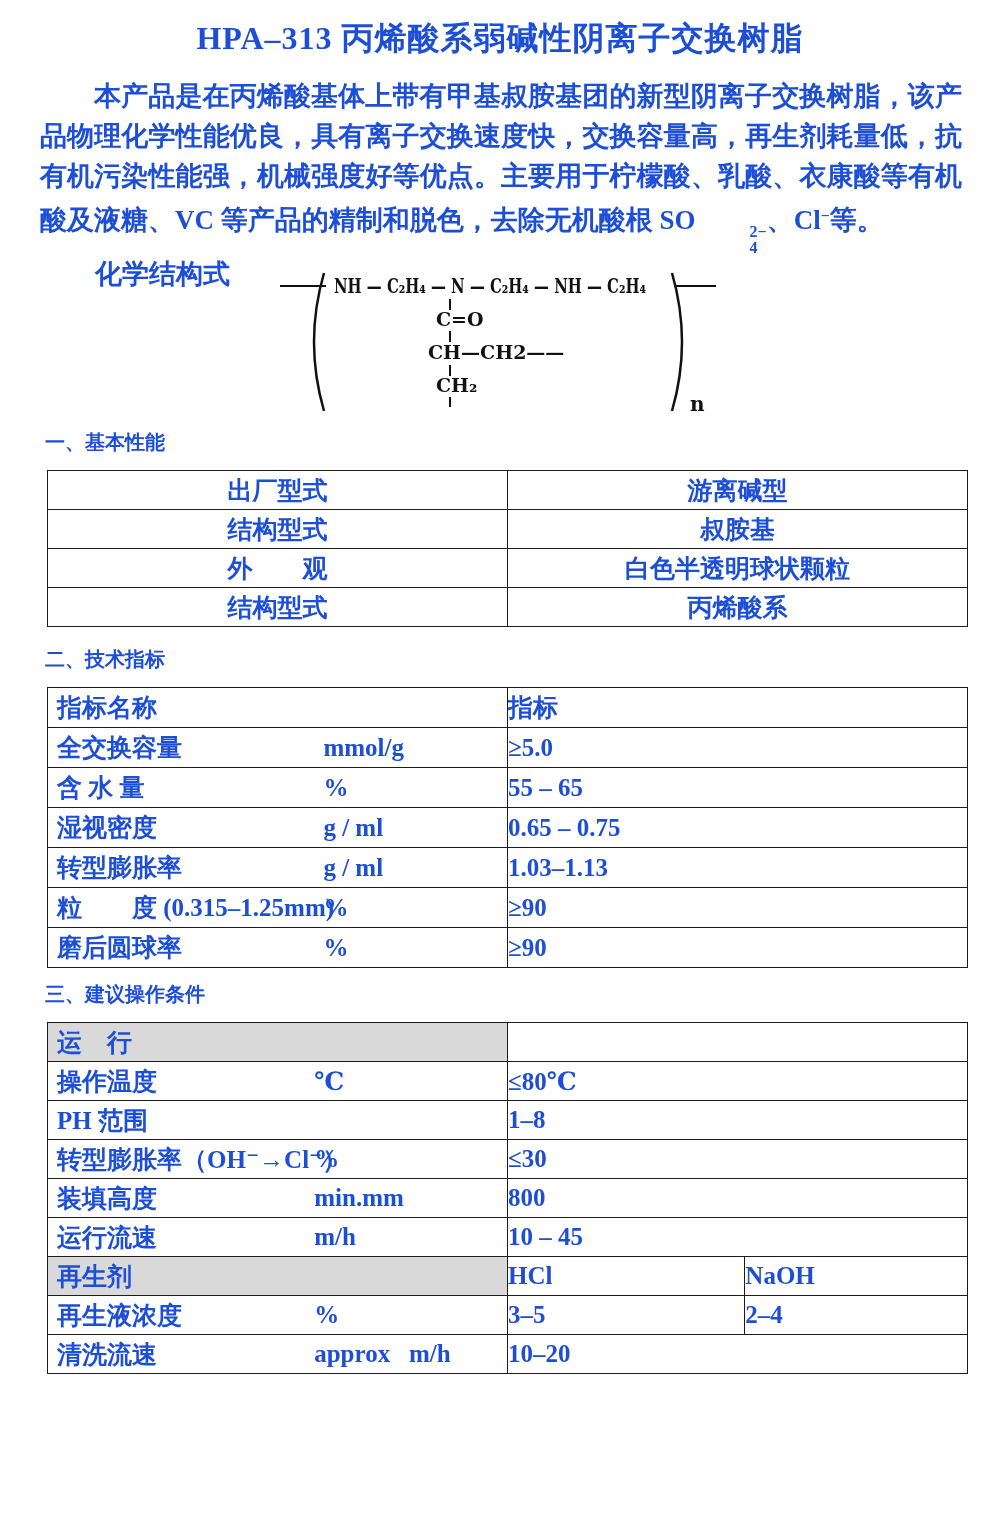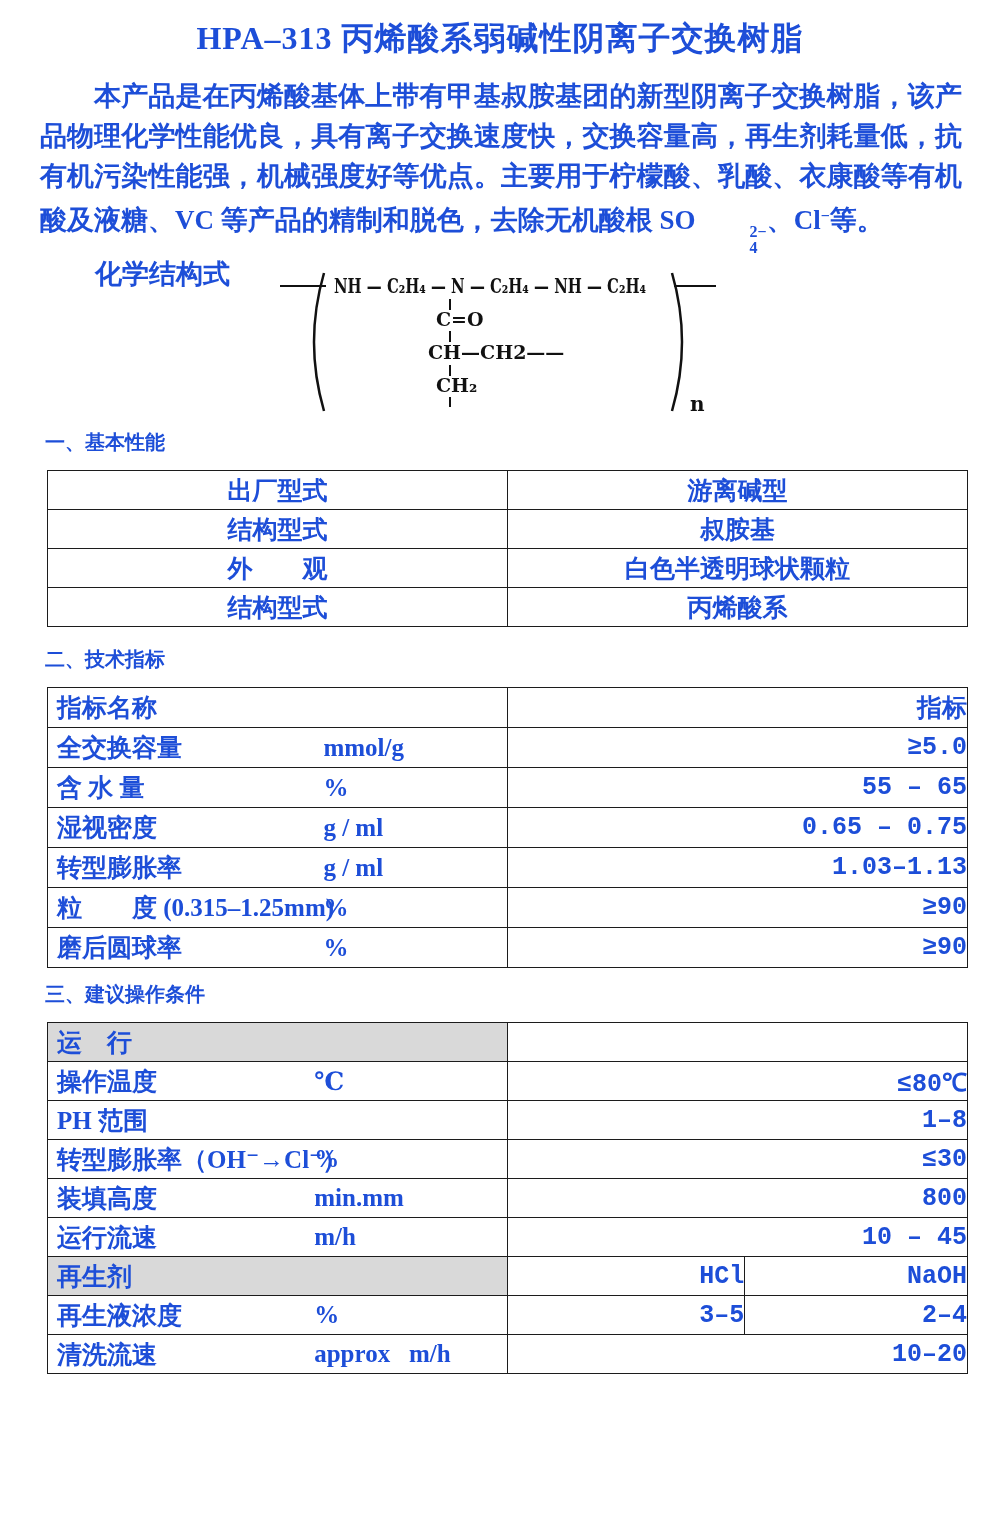--- a/index.html
+++ b/index.html
@@ -70,21 +70,21 @@
   table.t2 td{height:39px;}
   table.t3 td{height:38px;}
   .pcell{position:relative;text-align:left;padding-left:9px !important;}
   .pname{white-space:pre;}
   .punit{
     position:absolute;left:60%;top:50%;
     transform:translateY(-50%);
     white-space:pre;
   }
   table.t3 .punit{left:58%;}
-  .vcell{text-align:right;font-family:Liberation Mono, monospace;}
+  .vcell{text-align:left;}
   .gray{background:#d9d9d9;}
   svg text{
     font-family:"DejaVu Serif","Liberation Serif",serif;
     font-weight:bold;
     fill:#111;
   }
 </style>
 </head>
 <body>
 

